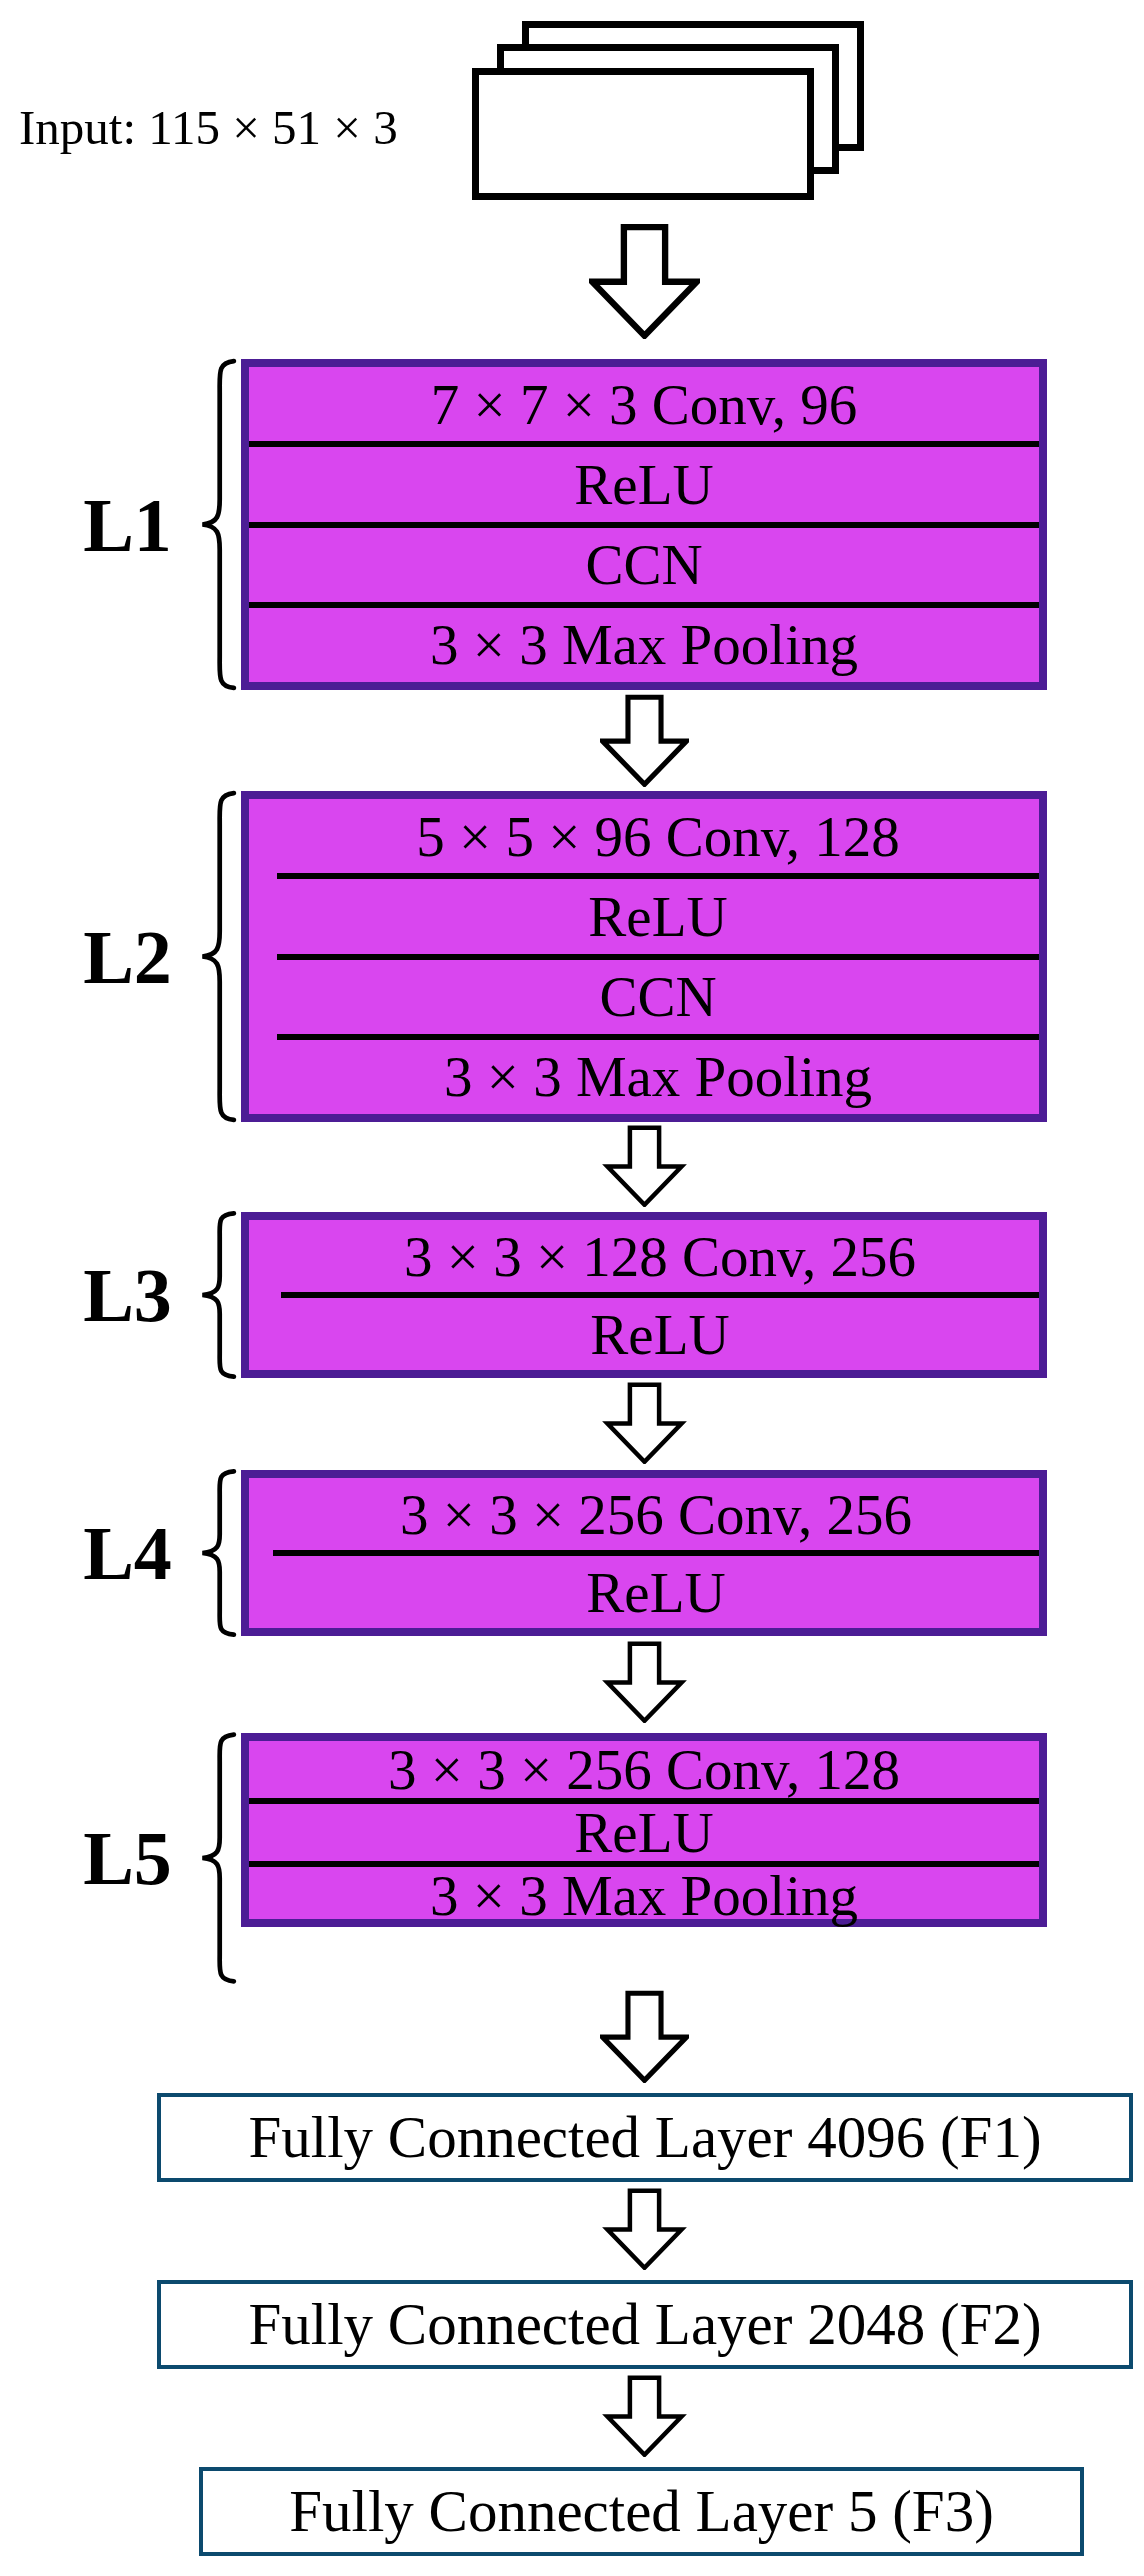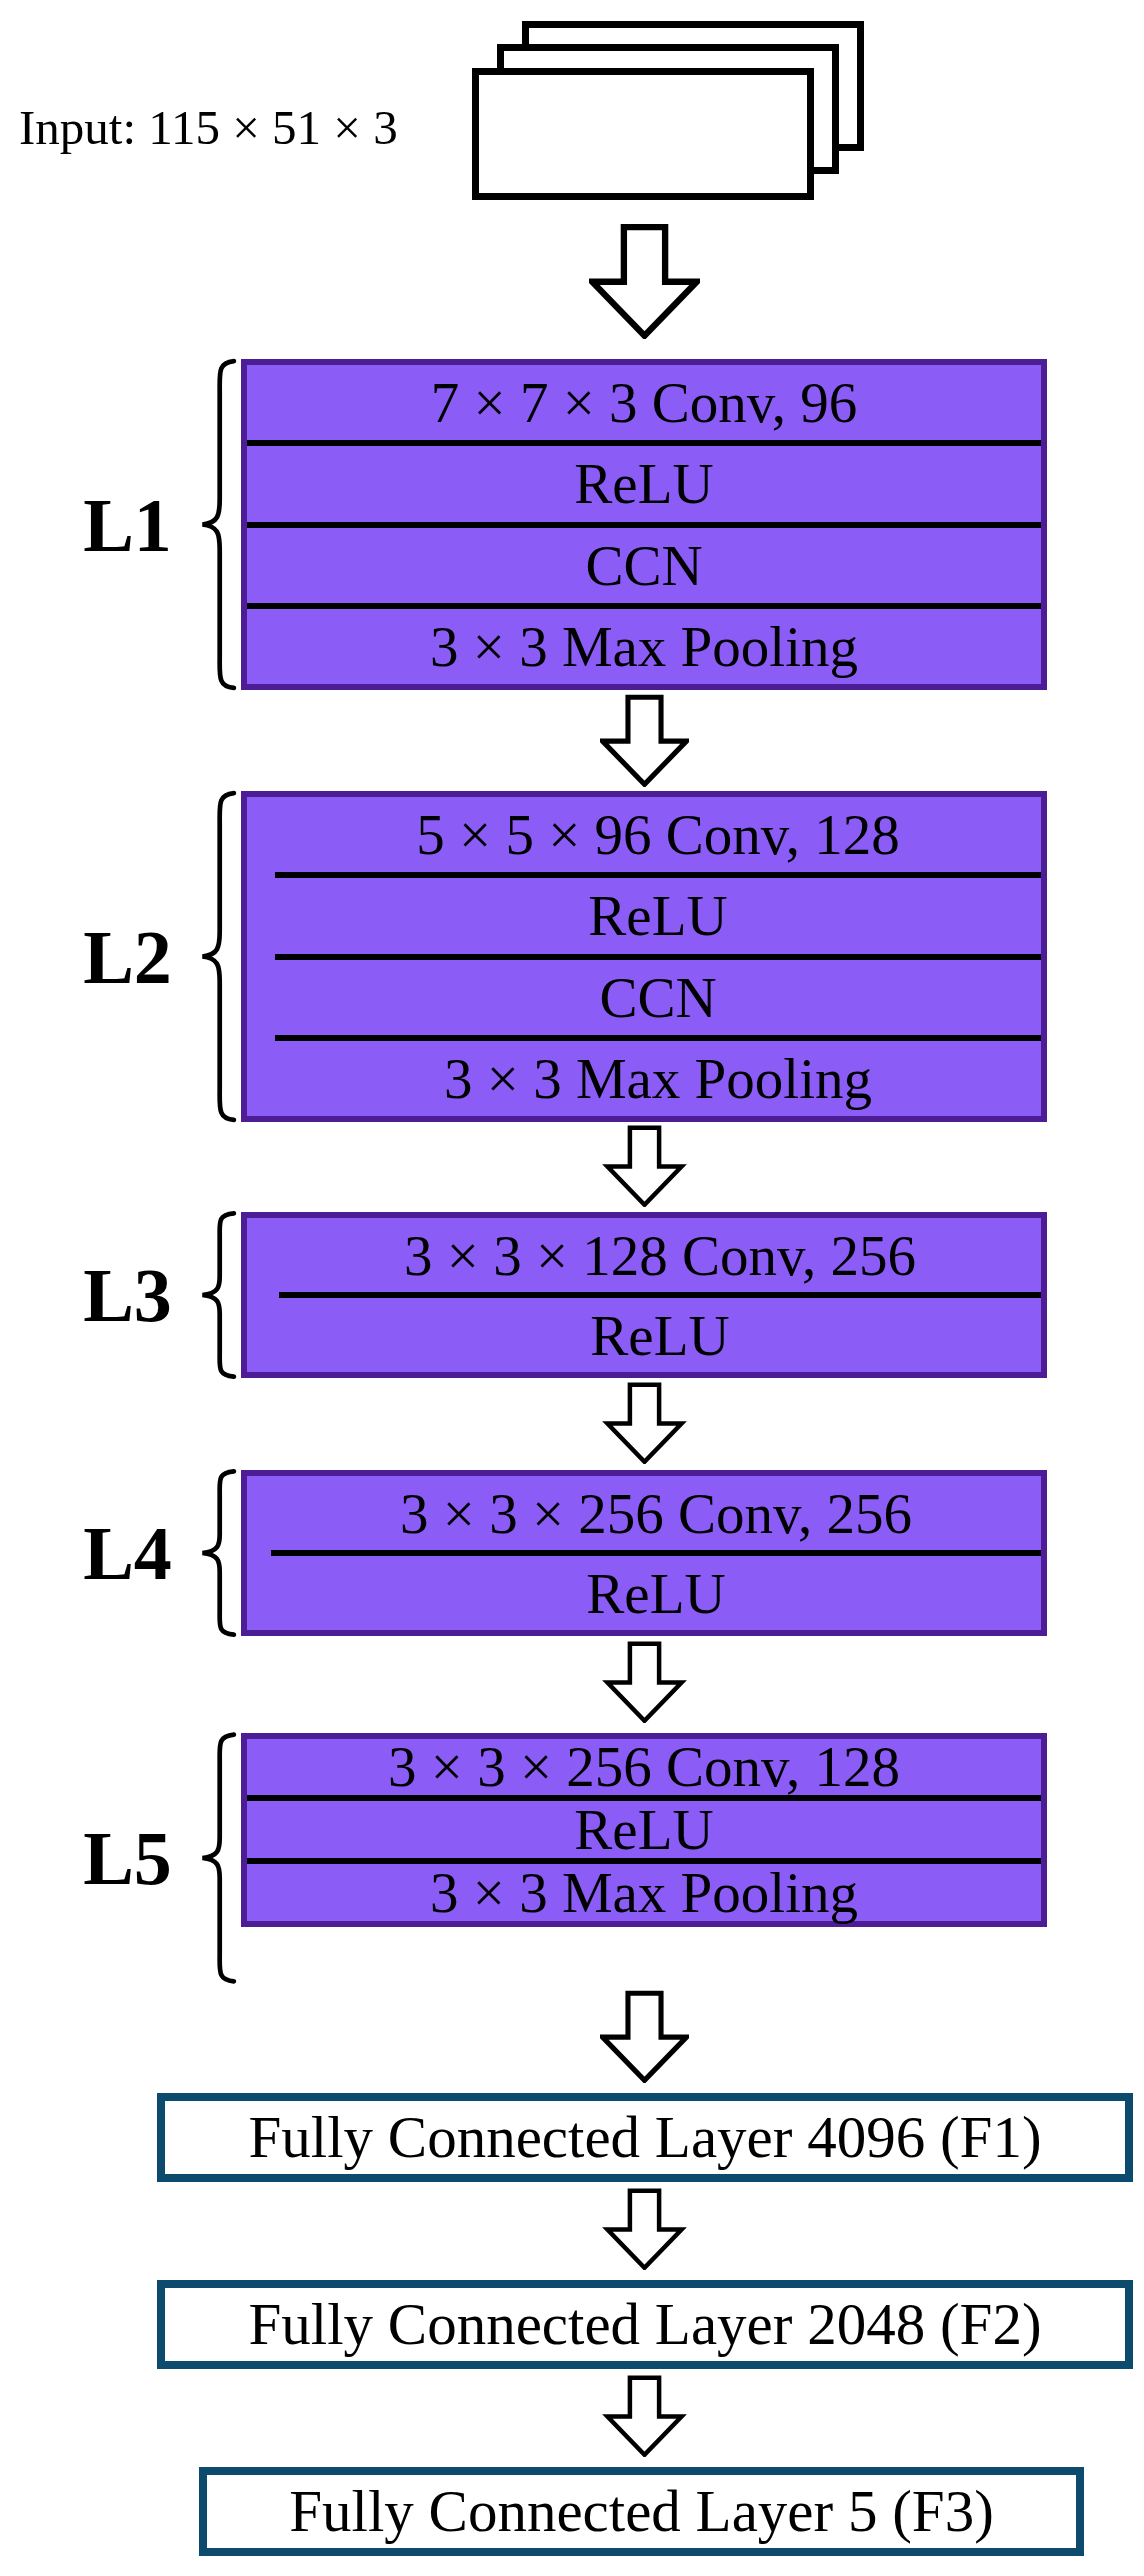--- a/index.html
+++ b/index.html
@@ -24,26 +24,25 @@
     position: absolute;
     left: 19px;
     top: 101px;
     width: 431px;
     font-size: 49px;
     line-height: 1.1;
     white-space: nowrap;
   }
   .layer-block {
     position: absolute;
-    background: #8b5cf6;
-    border: 6px solid #4c1d95;
+    background: #d946ef;
+    border: 8px solid #4c1d95;
     box-sizing: border-box;
     display: flex;
     flex-direction: column;
-    justify-content: flex-end;
   }
   .layer-row {
     flex: 1;
     display: flex;
     align-items: center;
     justify-content: center;
     font-size: 57px;
     line-height: 1;
     border-top: 6.3px solid #000000;
     white-space: nowrap;
@@ -56,21 +55,21 @@
     display: flex;
     align-items: center;
     justify-content: center;
     font-size: 76px;
     line-height: 1;
     font-weight: bold;
   }
   .fc-box {
     position: absolute;
     background: #ffffff;
-    border: 8px solid #0c4a6e;
+    border: 4px solid #0c4a6e;
     box-sizing: border-box;
     display: flex;
     align-items: center;
     justify-content: center;
     font-size: 59px;
     line-height: 1;
     white-space: nowrap;
   }
   svg.brace, svg.arrow { position: absolute; display: block; }
 </style>

